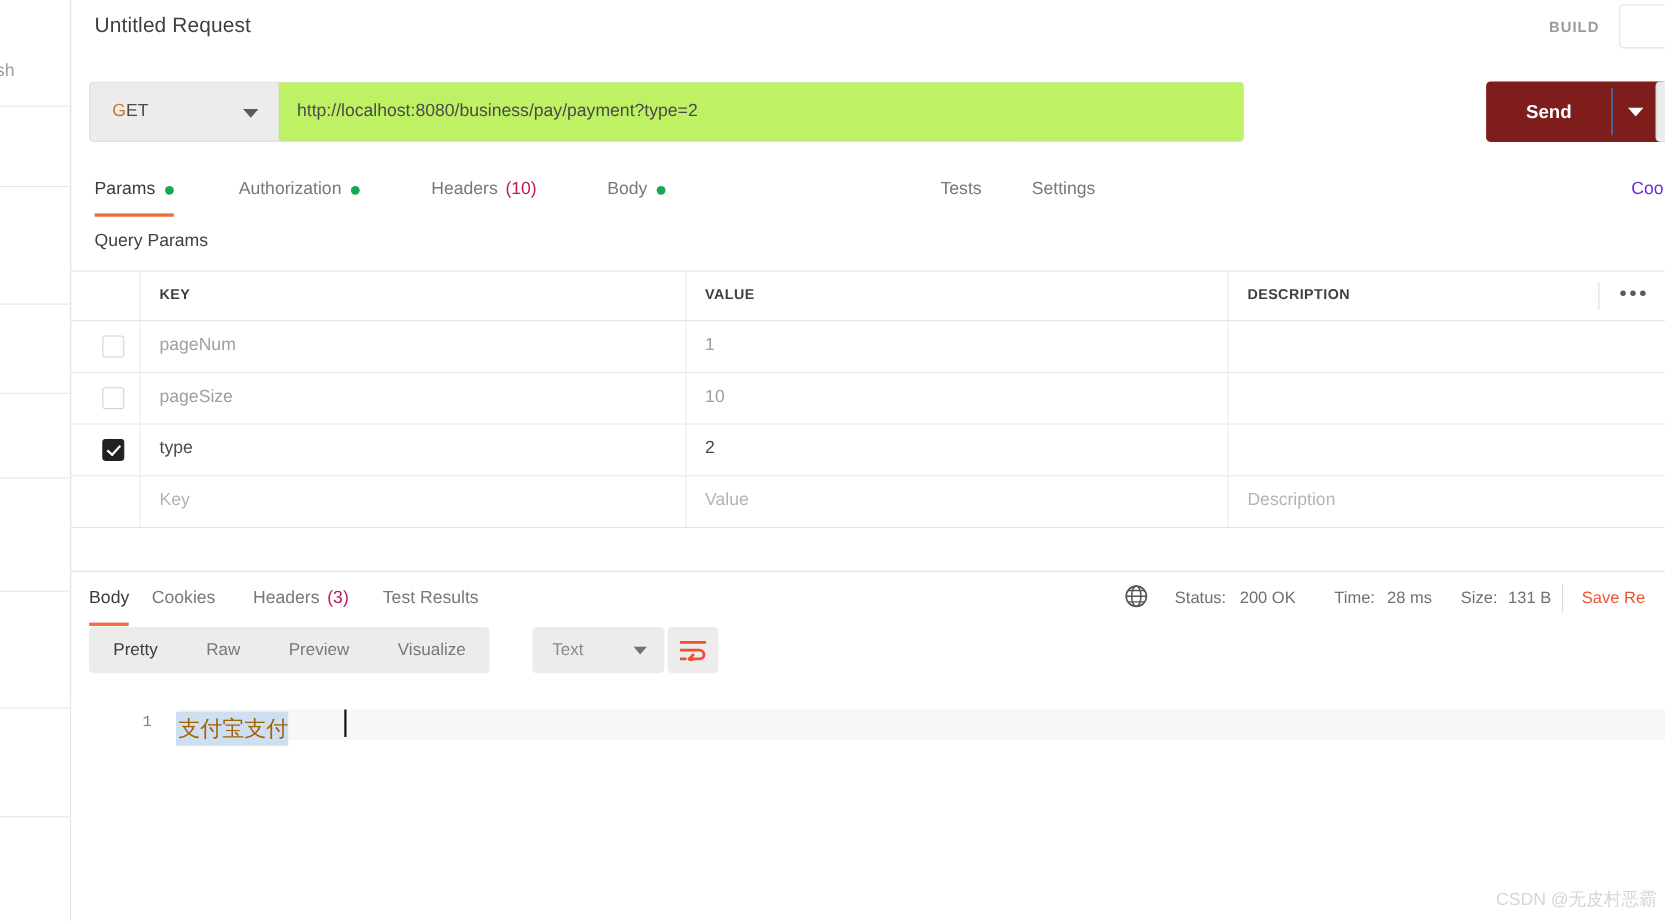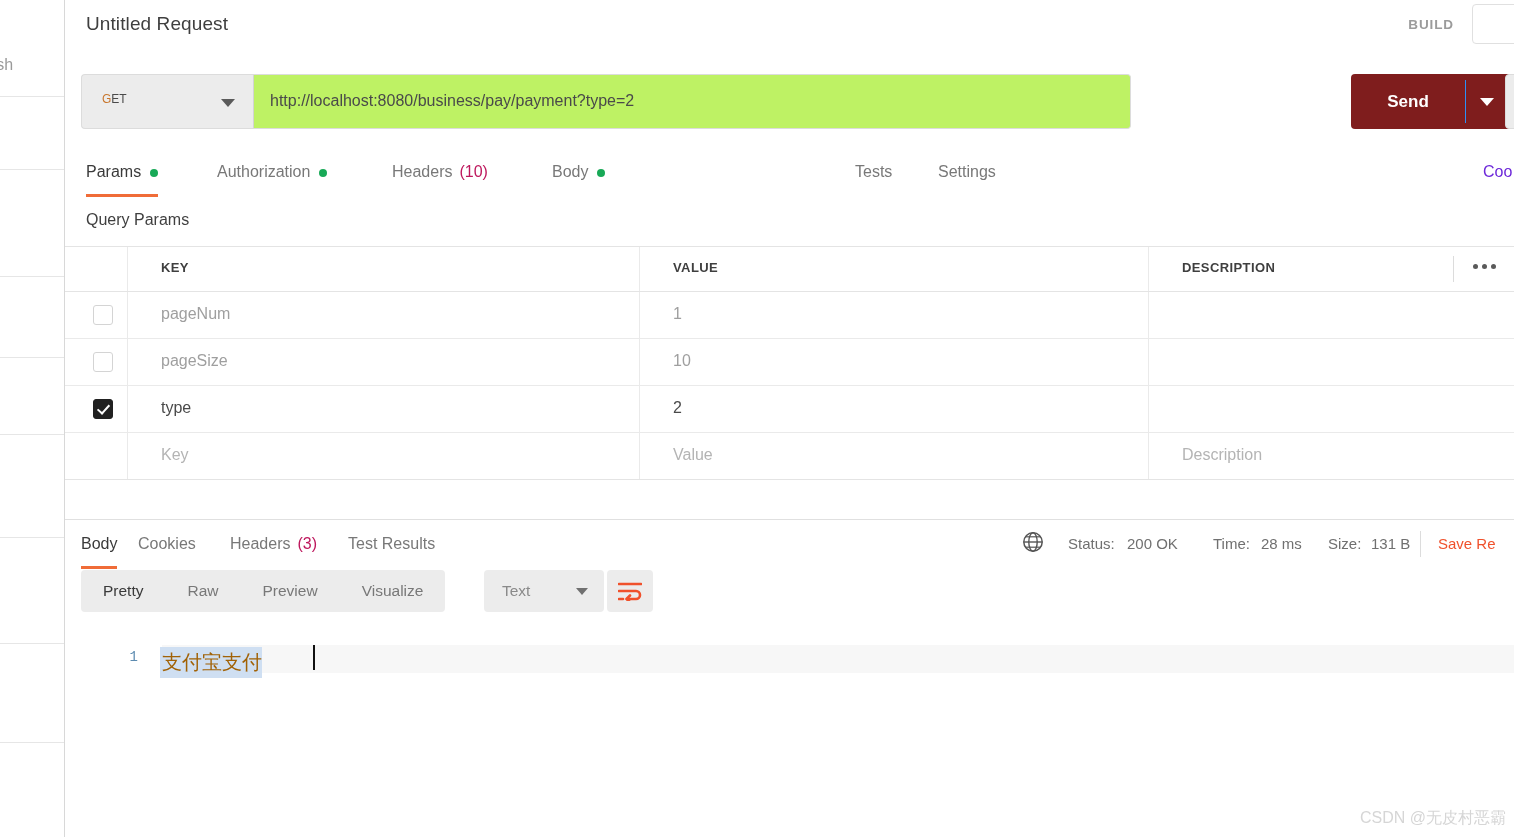--- a/index.html
+++ b/index.html
@@ -87,21 +87,21 @@
     width: 172px; height: 55px;
     background: #ececec;
     border: 1px solid #dcdcdc;
     border-right: none;
     border-radius: 4px 0 0 4px;
     box-sizing: border-box;
   }
   .method-label {
     position: absolute;
     left: 20px; top: 17px;
-    font-size: 12px;
+    font-size: 16px;
     color: #4a4a4a;
   }
   .method-label::first-letter { color: #c8762c; }
   .caret-down {
     width: 0; height: 0;
     border-left: 7px solid transparent;
     border-right: 7px solid transparent;
     border-top: 8px solid #5a5a5a;
   }
   .method-caret {
@@ -241,21 +241,20 @@
     left: 0; top: 246px;
     width: 1449px;
     border-top: 1px solid #e4e4e4;
     border-bottom: 1px solid #e4e4e4;
   }
   .prow {
     position: relative;
     height: 46px;
     border-bottom: 1px solid #eaeaea;
     display: flex;
-    gap: 16px;
   }
   .prow:last-child { border-bottom: none; }
   .prow.header { height: 44px; border-bottom: 1px solid #e4e4e4; }
   .cell-chk {
     width: 62px;
     border-right: 1px solid #eaeaea;
     position: relative;
     flex: 0 0 62px;
   }
   .cell-key {

